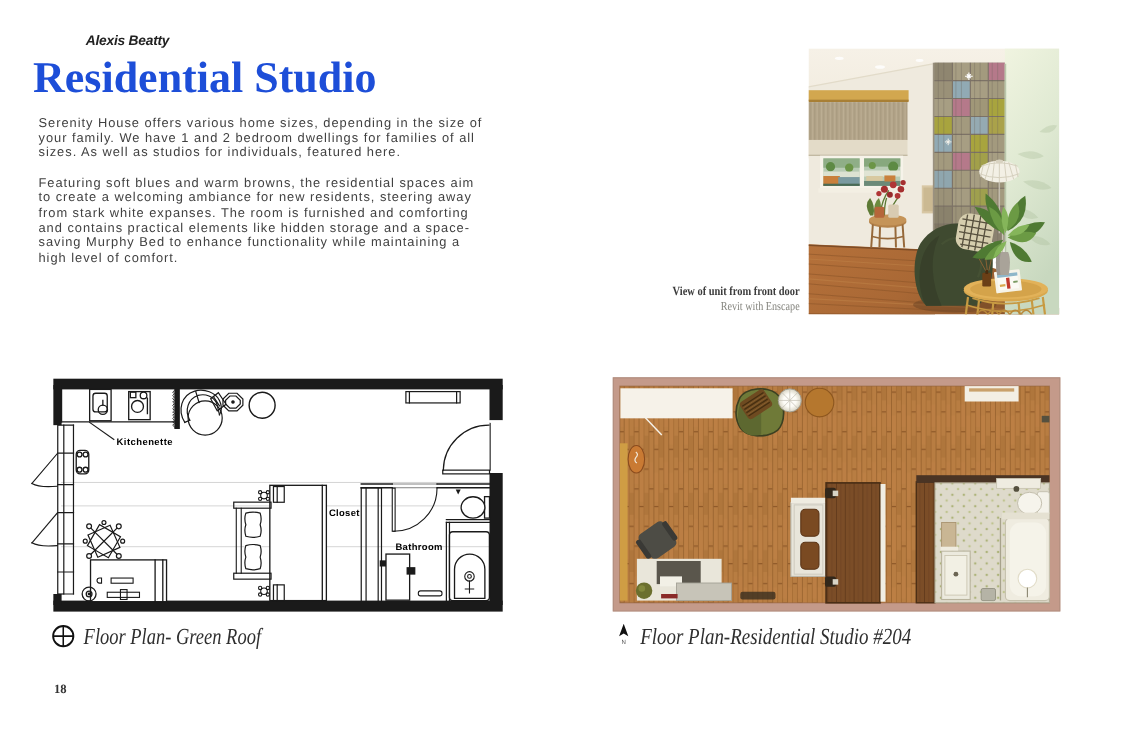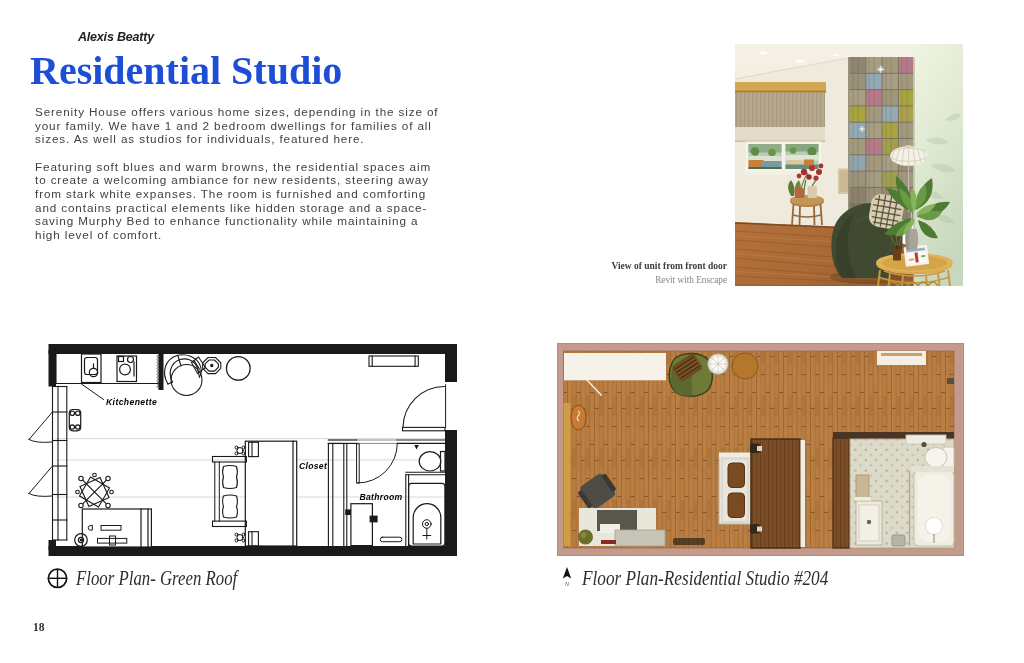--- a/index.html
+++ b/index.html
@@ -1,17 +1,17 @@
 <!DOCTYPE html>
 <html><head>
 <meta charset="utf-8">
 <style>
   html,body{margin:0;padding:0;background:#fff;}
   body{width:1024px;height:663px;position:relative;overflow:hidden;font-family:"Liberation Sans",sans-serif;}
-  .abs{position:absolute;font-style:italic;}
+  .abs{position:absolute;}
 </style>
 </head>
 <body>
 
 <div class="abs" style="left:30px;top:30px;font:italic 700 12.5px 'Liberation Sans',sans-serif;color:#222;letter-spacing:-0.2px;margin-left:48px;">Alexis Beatty</div>
 
 <div class="abs" style="left:30px;top:47px;font:700 40px 'Liberation Serif',serif;color:#1d4ed8;letter-spacing:0px;">Residential Studio</div>
 
 <div class="abs" style="left:35px;top:105px;font:400 11.7px 'Liberation Sans',sans-serif;line-height:13.66px;letter-spacing:0.88px;color:#414141;">Serenity House offers various home sizes, depending in the size of<br>your family. We have 1 and 2 bedroom dwellings for families of all<br>sizes. As well as studios for individuals, featured here.<br><br>Featuring soft blues and warm browns, the residential spaces aim<br>to create a welcoming ambiance for new residents, steering away<br>from stark white expanses. The room is furnished and comforting<br>and contains practical elements like hidden storage and a space-<br>saving Murphy Bed to enhance functionality while maintaining a<br>high level of comfort.</div>
 
@@ -711,13 +711,13 @@
 
 <div class="abs" style="left:560px;top:566px;width:14px;height:22px;">
 <svg width="14" height="22" viewBox="0 0 14 22" xmlns="http://www.w3.org/2000/svg">
 <path d="M7 1 L11.2 12.5 L7 10 L2.8 12.5 Z" fill="#111"></path>
 <text x="7" y="19.5" font-family="Liberation Sans" font-size="5.5" fill="#555" text-anchor="middle">N</text>
 </svg>
 </div>
 
 <div class="abs" style="left:582px;top:566px;font:italic 400 21px 'Liberation Serif',serif;color:#2f2f2f;transform:scaleX(0.82);transform-origin:0 0;">Floor Plan-Residential Studio #204</div>
 
-<div class="abs" style="left:33px;top:621px;font:700 11.5px 'Liberation Serif',serif;color:#333;">18</div>
+<div class="abs" style="left:49px;top:621px;font:700 11.5px 'Liberation Serif',serif;color:#333;">18</div>
 
 </body></html>

